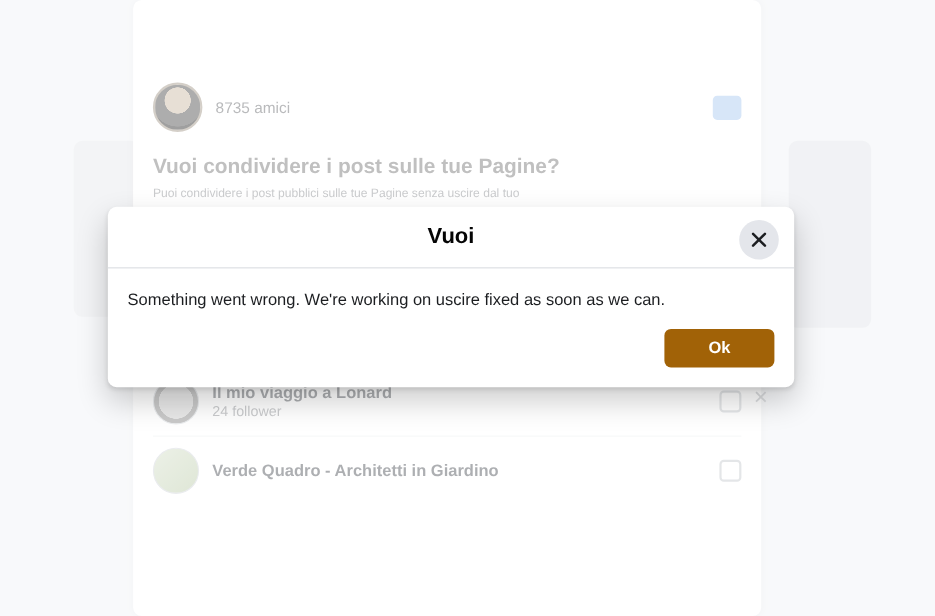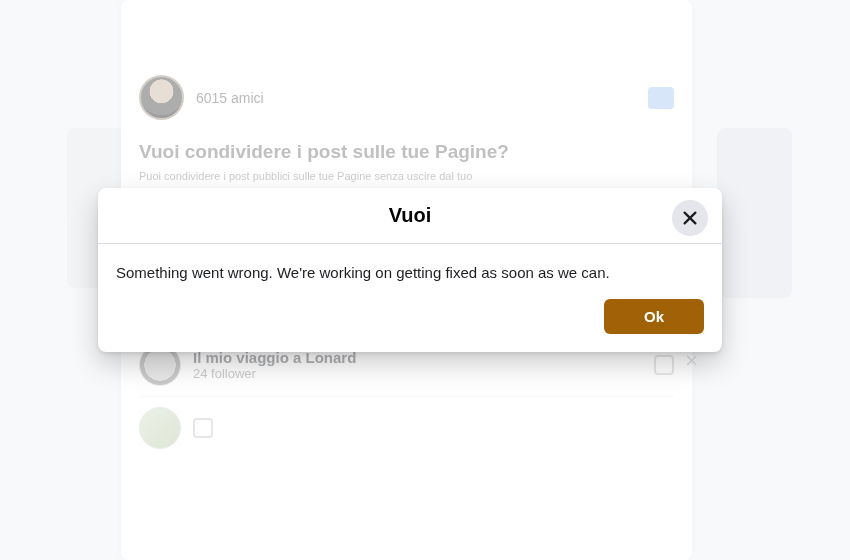--- a/index.html
+++ b/index.html
@@ -199,53 +199,57 @@
 </head>
 <body>
 
 <div class="bg-card-left"></div>
 <div class="bg-card-right"></div>
 
 <div class="bg-panel">
   <div class="friend-row">
     <div class="avatar"></div>
     <div class="friend-info">
-      <div class="friend-sub">6015 amici</div>
+      <div class="friend-sub">8735 amici</div>
     </div>
     <div class="friend-badge"></div>
   </div>
   <div class="bg-heading">Vuoi condividere i post sulle tue Pagine?</div>
   <div class="bg-subheading">Puoi condividere i post pubblici sulle tue Pagine senza uscire dal tuo</div>
 
   <div class="page-list">
     <div class="page-row">
       <div class="page-avatar pa1"></div>
       <div class="page-info">
         <div class="page-name">Il mio viaggio a Lonard</div>
         <div class="page-sub">24 follower</div>
       </div>
       <div class="checkbox"></div>
       <div class="row-close">×</div>
     </div>
     <div class="page-row">
       <div class="page-avatar pa3"></div>
+      <div class="page-info">
+        <div class="page-name">Verde Quadro - Architetti in Giardino</div>
+        <div class="page-sub"></div>
+      </div>
       <div class="checkbox"></div>
     </div>
   </div>
 </div>
 
 <div class="scrim"></div>
 
 <div class="modal">
   <div class="modal-header">
     <div class="modal-title">Vuoi</div>
     <div class="modal-close">
       <svg viewBox="0 0 20 20">
         <line x1="4" y1="4" x2="16" y2="16"></line>
         <line x1="16" y1="4" x2="4" y2="16"></line>
       </svg>
     </div>
   </div>
-  <div class="modal-body">Something went wrong. We're working on getting fixed as soon as we can.</div>
+  <div class="modal-body">Something went wrong. We're working on uscire fixed as soon as we can.</div>
   <div class="modal-footer">
     <button class="ok-btn">Ok</button>
   </div>
 </div>
 
 </body></html>

